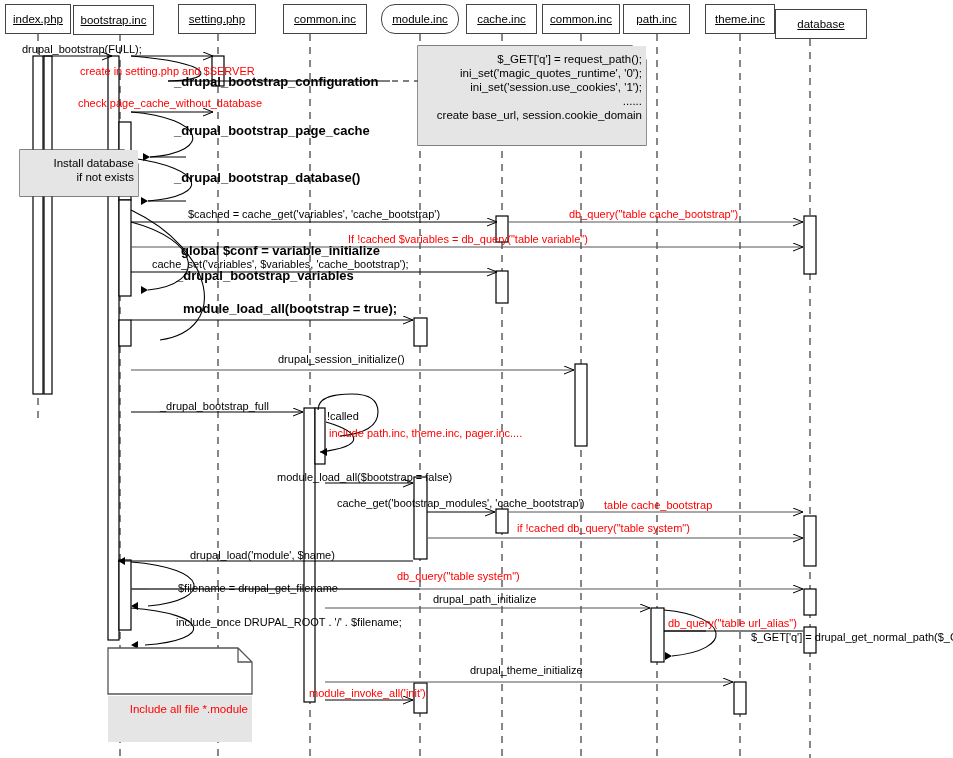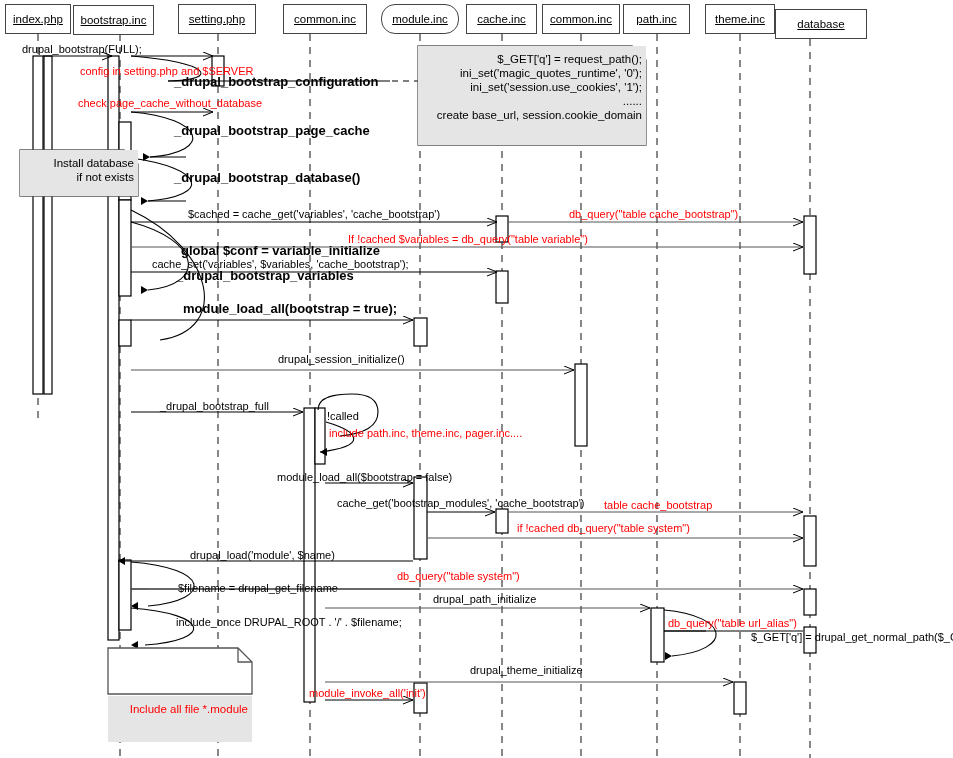--- a/index.html
+++ b/index.html
@@ -206,21 +206,21 @@
       </div>
       <div class="note" style="left: 108px; top: 648px; width: 144px; height: 46px; margin-top: 48px;">
         <div class="note-txt" style="color: rgb(255, 0, 0);">
           <div>Include all file *.module</div>
         </div>
       </div>
     </div>
 
   <div id="labels">
       <div class="lbl" style="left: 22px; top: 43px;">drupal_bootstrap(FULL);</div>
-      <div class="lbl red" style="left: 80px; top: 65px;">config in setting.php and $SERVER</div>
+      <div class="lbl red" style="left: 80px; top: 65px;">create in setting.php and $SERVER</div>
       <div class="lbl bold" style="left: 174px; top: 76px;">_drupal_bootstrap_configuration</div>
       <div class="lbl red" style="left: 78px; top: 97px;">check page_cache_without_database</div>
       <div class="lbl bold" style="left: 174px; top: 125px;">_drupal_bootstrap_page_cache</div>
       <div class="lbl bold" style="left: 174px; top: 172px;">_drupal_bootstrap_database()</div>
       <div class="lbl" style="left: 188px; top: 208px;">$cached = cache_get('variables', 'cache_bootstrap')</div>
       <div class="lbl red" style="left: 569px; top: 208px;">db_query("table cache_bootstrap")</div>
       <div class="lbl red" style="left: 348px; top: 233px;">If !cached $variables = db_query("table variable")</div>
       <div class="lbl bold" style="left: 181px; top: 245px;">global $conf = variable_initialize</div>
       <div class="lbl" style="left: 152px; top: 258px;">cache_set('variables', $variables, 'cache_bootstrap');</div>
       <div class="lbl bold" style="left: 176px; top: 270px;">_drupal_bootstrap_variables</div>

